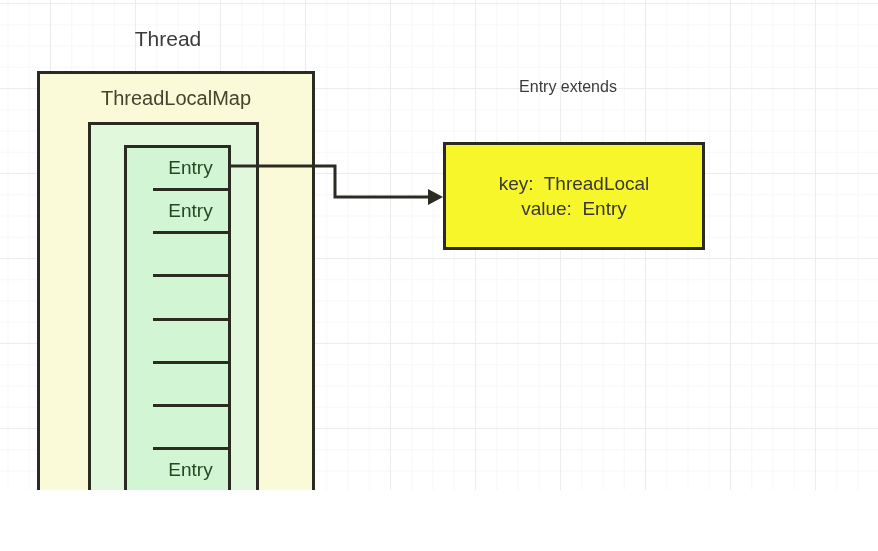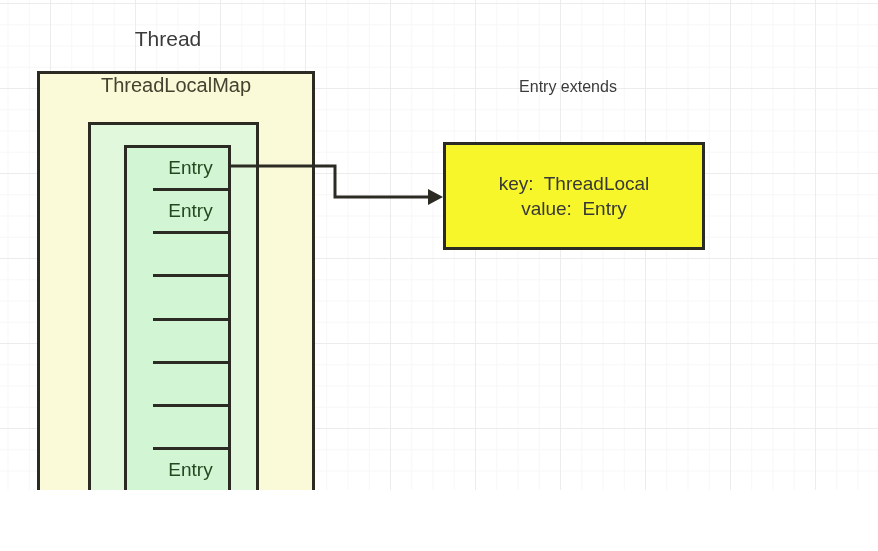--- a/index.html
+++ b/index.html
@@ -31,21 +31,21 @@
   .thread-label{
     position:absolute;left:98px;top:27px;width:140px;
     text-align:center;font-size:21px;color:var(--text-dark);
   }
   .map-box{
     position:absolute;left:37px;top:71px;width:278px;height:459px;
     box-sizing:border-box;background:var(--map-fill);
     border:3px solid var(--line);
   }
   .map-title{
-    text-align:center;font-size:20px;color:var(--title-text);
+    margin-top:13px;text-align:center;font-size:20px;color:var(--title-text);
   }
   .inner-box{
     position:absolute;left:88px;top:122px;width:171px;height:379px;
     box-sizing:border-box;background:var(--inner-fill);
     border:3px solid var(--line);
   }
   .stack{
     position:absolute;left:124px;top:145px;width:107px;height:348px;
     box-sizing:border-box;border:3px solid var(--line);
     display:flex;flex-direction:column;background:var(--cell-fill);padding-left:26px;

